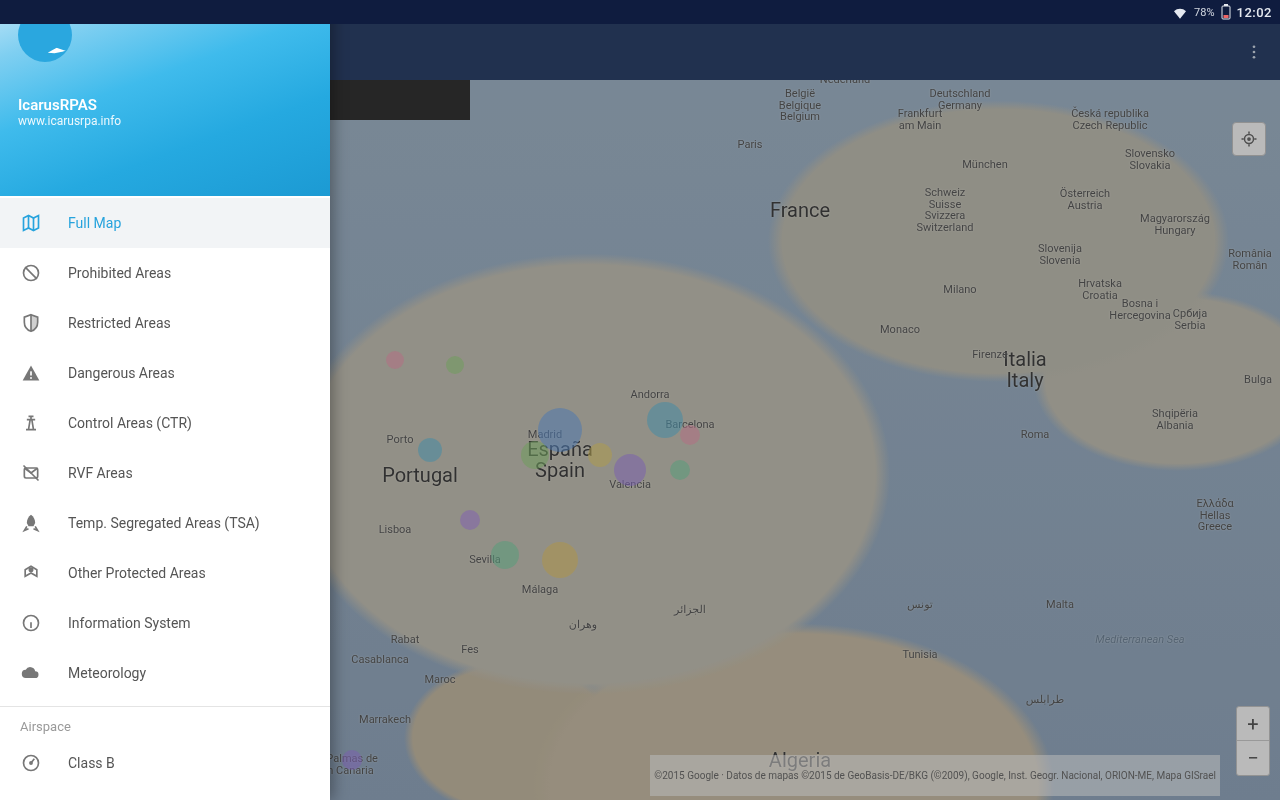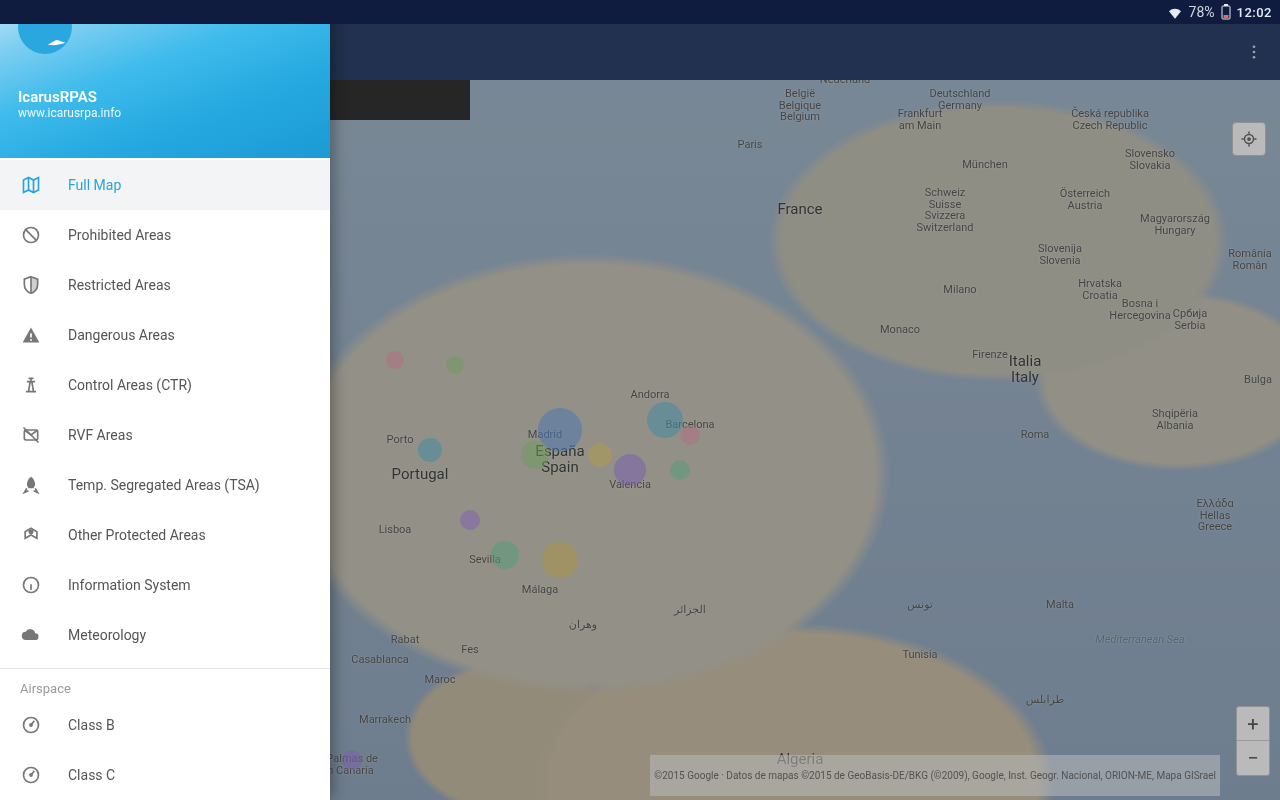--- a/index.html
+++ b/index.html
@@ -6,21 +6,21 @@
 html, body { width: 1280px; height: 800px; overflow: hidden; background: #0d1b3d; }
 
 
 .statusbar {
   position: absolute; top: 0; left: 0; right: 0; height: 24px;
   background: #0f1c3f; color: #e5e9f0; font-size: 13px;
   display: flex; justify-content: flex-end; align-items: center; gap: 6px; padding: 0 8px;
   z-index: 50;
 }
 .statusbar .wifi svg, .statusbar .batt svg { display: block; }
-.statusbar .pct { font-size: 14px; opacity: .9; }
+.statusbar .pct { font-size: 11px; opacity: .9; }
 .statusbar .clock { font-weight: 500; letter-spacing: .5px; }
 
 
 .appbar {
   position: absolute; top: 24px; left: 0; right: 0; height: 56px;
   background: #233a63; z-index: 10;
   display: flex; align-items: center; justify-content: flex-end; padding: 0 6px;
 }
 .appbar .overflow { width: 40px; height: 40px; display:flex;align-items:center;justify-content:center; color:#cfd8e6; border-radius:20px; }
 
@@ -36,40 +36,40 @@
   background:
     
     radial-gradient(ellipse 520px 380px at 46% 58%, #c7c3b3 0%, #c7c3b3 55%, transparent 58%),        
     radial-gradient(ellipse 360px 220px at 78% 28%, #c2c0b1 0%, #c2c0b1 60%, transparent 64%),        
     radial-gradient(ellipse 240px 150px at 92% 46%, #c4c1b2 0%, #c4c1b2 55%, transparent 60%),        
     radial-gradient(ellipse 420px 260px at 62% 98%, #cdbfa3 0%, #cdbfa3 58%, transparent 62%),        
     radial-gradient(ellipse 180px 130px at 40% 92%, #c9bb9f 0%, #c9bb9f 55%, transparent 60%),        
     linear-gradient(#9fb8cf, #8fa9c4);  
   z-index: 5; filter: saturate(.85) brightness(.97);
 }
-.map .lbl { position:absolute; color:#3b3b3b; font-size:15px; text-align:center; line-height:1.05; white-space:nowrap; text-shadow:0 0 2px rgba(255,255,255,.5); }
+.map .lbl { position:absolute; color:#3b3b3b; font-size:20px; text-align:center; line-height:1.05; white-space:nowrap; text-shadow:0 0 2px rgba(255,255,255,.5); }
 .map .lbl.small{ font-size:11px; color:#565656;}
 .map .lbl.sea{ color:#6a839c; font-style:italic;}
 .map .attr { position:absolute; right:60px; bottom:4px; font-size:10px; color:#6a6a6a; background:rgba(255,255,255,.55); padding:15px 4px; }
 .map .loc-btn { position:absolute; top:98px; right:14px; width:34px;height:34px; background:#fff; border:1px solid #c4c4c4; border-radius:4px; display:flex;align-items:center;justify-content:center; z-index:8;}
 .map .zoom { position:absolute; right:10px; bottom:24px; width:34px; background:#fff; border:1px solid #c7c7c7; border-radius:3px; z-index:8;}
 .map .zoom button{ width:100%; height:34px; border:none; background:transparent; font-size:20px; color:#555; display:flex;align-items:center;justify-content:center;}
 .map .zoom button:first-child{ border-bottom:1px solid #d0d0d0;}
 
 
 .blob{ position:absolute; border-radius:50%; opacity:.55;}
 
 
 .drawer {
   position: absolute; top: 0; left: 0; bottom: 0; width: 330px;
   background: #fff; z-index: 40; box-shadow: 3px 0 14px rgba(0,0,0,.35);
   display:flex; flex-direction:column;
 }
 .drawer-header {
-  height: 158px; padding: 0 18px 10px;
+  height: 196px; padding: 8px 18px 10px;
   background: linear-gradient(160deg, #bfe5f7 0%, #7fcff1 18%, #3fbbec 42%, #25a9e0 68%, #1c9ad3 100%);
   color:#fff; position:relative; flex:0 0 auto;
 }
 .drawer-header .logo{
   width:54px;height:54px;border-radius:50%; background:#2aa7df; position:relative; margin-bottom:34px;
 }
 .drawer-header .logo::after{
   content:""; position:absolute; bottom:8px; right:7px; width:18px;height:10px;
   background:#fff; clip-path: polygon(0 60%, 55% 40%, 100% 100%, 35% 85%);
   transform: rotate(-18deg);

